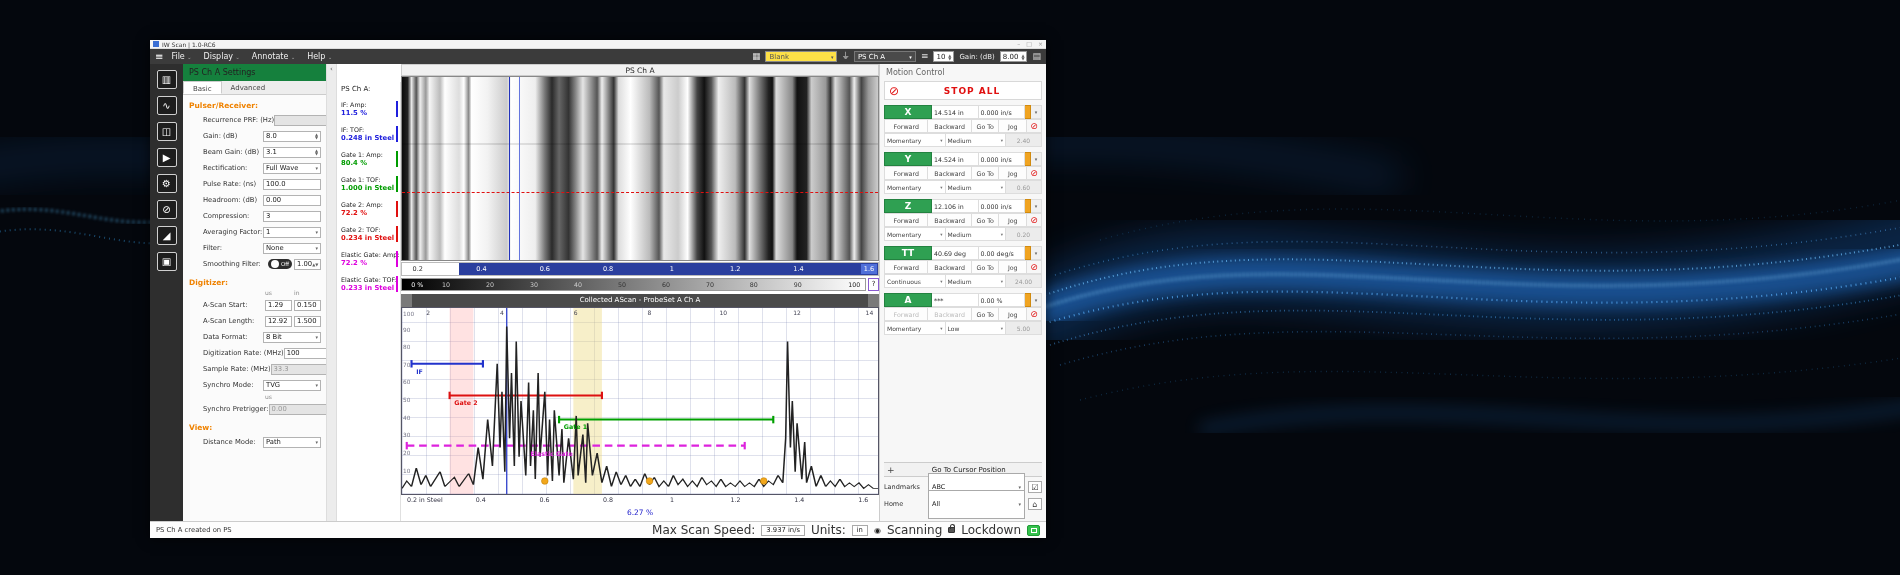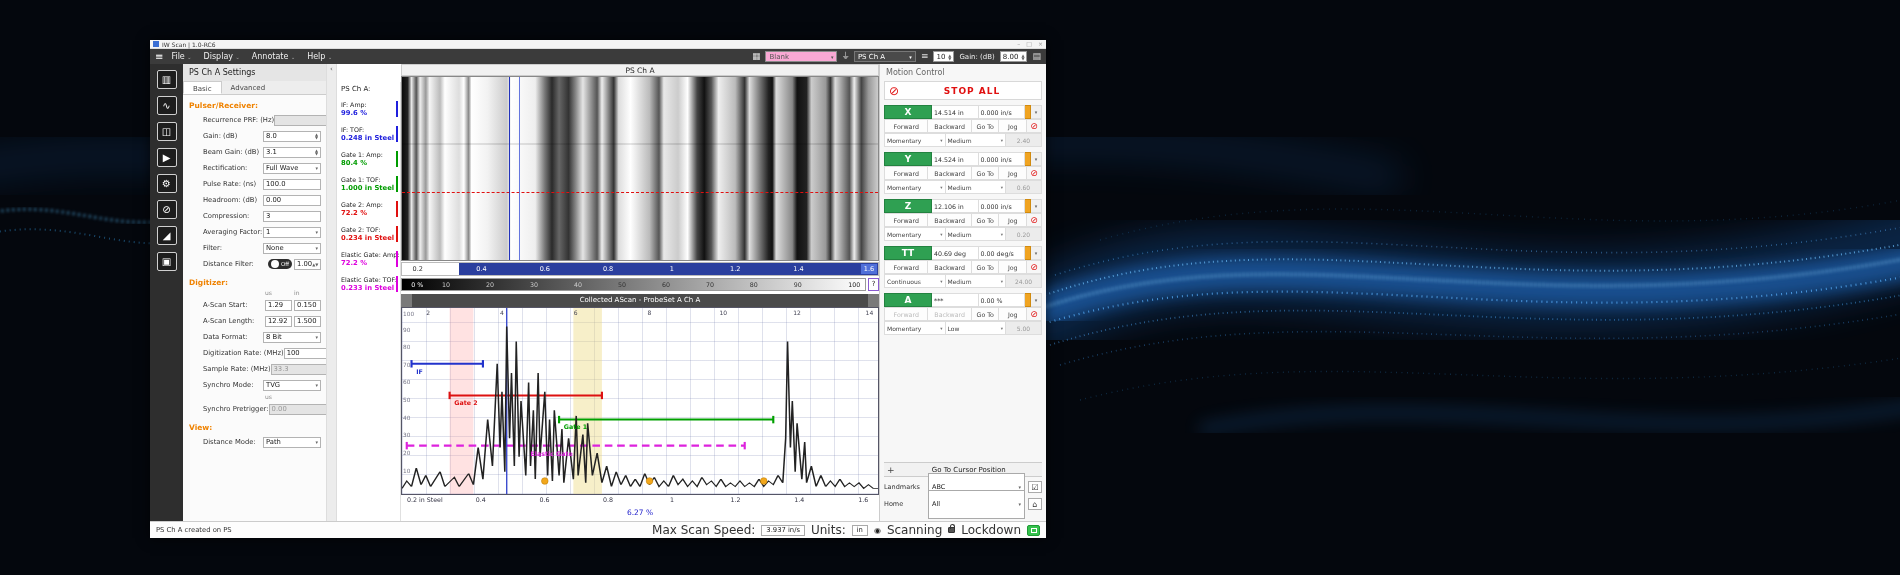--- a/index.html
+++ b/index.html
@@ -16,31 +16,31 @@
   .winbtns{margin-left:auto;display:flex;gap:6px;}
   .winbtn{font-size:6px;color:#999;line-height:6px;}
   #menubar{position:absolute;left:0;top:9px;right:0;height:15px;background:#3b3b3b;display:flex;align-items:center;padding:0 5px;color:#eee;}
   #menu-burger{font-size:10px;margin-right:8px;color:#fff;}
   .menu-item{font-size:8px;margin-right:12px;color:#f0f0f0;white-space:nowrap;}
   .menu-item .dn{font-size:5px;color:#bbb;}
   #menubar-right{margin-left:auto;display:flex;align-items:center;gap:5px;}
   .tb-ico{font-size:9px;color:#ddd;line-height:9px;}
   .combo{height:11px;border:1px solid #8a8a8a;display:flex;align-items:center;font-size:7px;padding:0 3px;}
   .combo .caret{margin-left:auto;font-size:5px;}
-  .combo.light{background:#f9a8d4;color:#555;width:72px;}
+  .combo.light{background:#fde047;color:#555;width:72px;}
   .combo.dark{background:#4a4a4a;color:#fff;width:62px;border-color:#777;}
   .spinbox{height:11px;background:#fff;border:1px solid #999;color:#222;font-size:7px;display:flex;align-items:center;padding:0 2px;}
   .spinbox .spn{margin-left:3px;display:flex;flex-direction:column;font-size:4px;line-height:3px;color:#666;}
   .tb-label{font-size:7px;color:#eee;white-space:nowrap;}
   
   #iconstrip{position:absolute;left:0;top:24px;width:33px;bottom:17px;background:#2e2e2e;display:flex;flex-direction:column;align-items:center;padding-top:6px;gap:7px;}
   .tool-ico{width:20px;height:19px;border:1px solid #cfcfcf;border-radius:2px;color:#fff;font-size:10px;display:flex;align-items:center;justify-content:center;background:#1d1d1d;}
   
   #settings{position:absolute;left:33px;top:24px;width:144px;bottom:17px;background:#fbfbfb;border-right:1px solid #ddd;overflow:hidden;}
-  #settings-header{font-size:8px;color:#222;padding:4px 6px;background:#e5e5e5;}
+  #settings-header{font-size:8px;color:#222;padding:4px 6px;background:#15803d;}
   #settings-tabs{display:flex;height:14px;background:#ededed;border-bottom:1px solid #ccc;}
   .tab{font-size:7px;color:#444;padding:3px 9px;}
   .tab.active{background:#fff;border:1px solid #ccc;border-bottom:1px solid #fff;}
   .sec-title{font-size:7.5px;font-weight:bold;color:#ef8200;padding:6px 0 2px 6px;}
   .srow{display:flex;align-items:center;height:16px;padding:0 5px 0 20px;}
   .slabel{flex:1;font-size:6.8px;color:#333;white-space:nowrap;}
   .fld{background:#fff;border:1px solid #b3b3b3;font-size:6.8px;color:#222;height:11px;display:flex;align-items:center;padding:0 2px;width:58px;flex:none;}
   .fld.dis{background:#e4e4e4;color:#999;}
   .fld .caret{margin-left:auto;font-size:5px;color:#666;}
   .fld .spn{margin-left:auto;display:flex;flex-direction:column;font-size:4px;line-height:3px;color:#666;}
@@ -273,21 +273,21 @@
           </div>
           <div class="srow">
             <span class="slabel">Averaging Factor:</span>
             <span class="fld">1<span class="caret">▾</span></span>
           </div>
           <div class="srow">
             <span class="slabel">Filter:</span>
             <span class="fld">None<span class="caret">▾</span></span>
           </div>
           <div class="srow">
-            <span class="slabel">Distance Filter:</span>
+            <span class="slabel">Smoothing Filter:</span>
             <span class="toggle">
               <span class="knob"></span>
               <span>Off</span>
             </span>
             <span class="fld half">1.00<span class="spn">▲▼</span></span>
           </div>
           <div class="sec-title">Digitizer:</div>
           <div class="colheads">
             <span>us</span>
             <span>in</span>
@@ -336,21 +336,21 @@
 
     <div id="sep">
       <div class="arr">‹</div>
     </div>
 
     <div id="readouts">
       <div id="readouts-header">PS Ch A:</div>
       <div id="readout-items">
           <div class="ritem">
             <div class="rlabel">IF: Amp:</div>
-            <div class="rvalue" style="color:#2020dd">99.6 %</div>
+            <div class="rvalue" style="color:#2020dd">11.5 %</div>
             <div class="rbar" style="background:#2020dd"></div>
           </div>
           <div class="ritem">
             <div class="rlabel">IF: TOF:</div>
             <div class="rvalue" style="color:#2020dd">0.248 in Steel</div>
             <div class="rbar" style="background:#2020dd"></div>
           </div>
           <div class="ritem">
             <div class="rlabel">Gate 1: Amp:</div>
             <div class="rvalue" style="color:#009c00">80.4 %</div>

